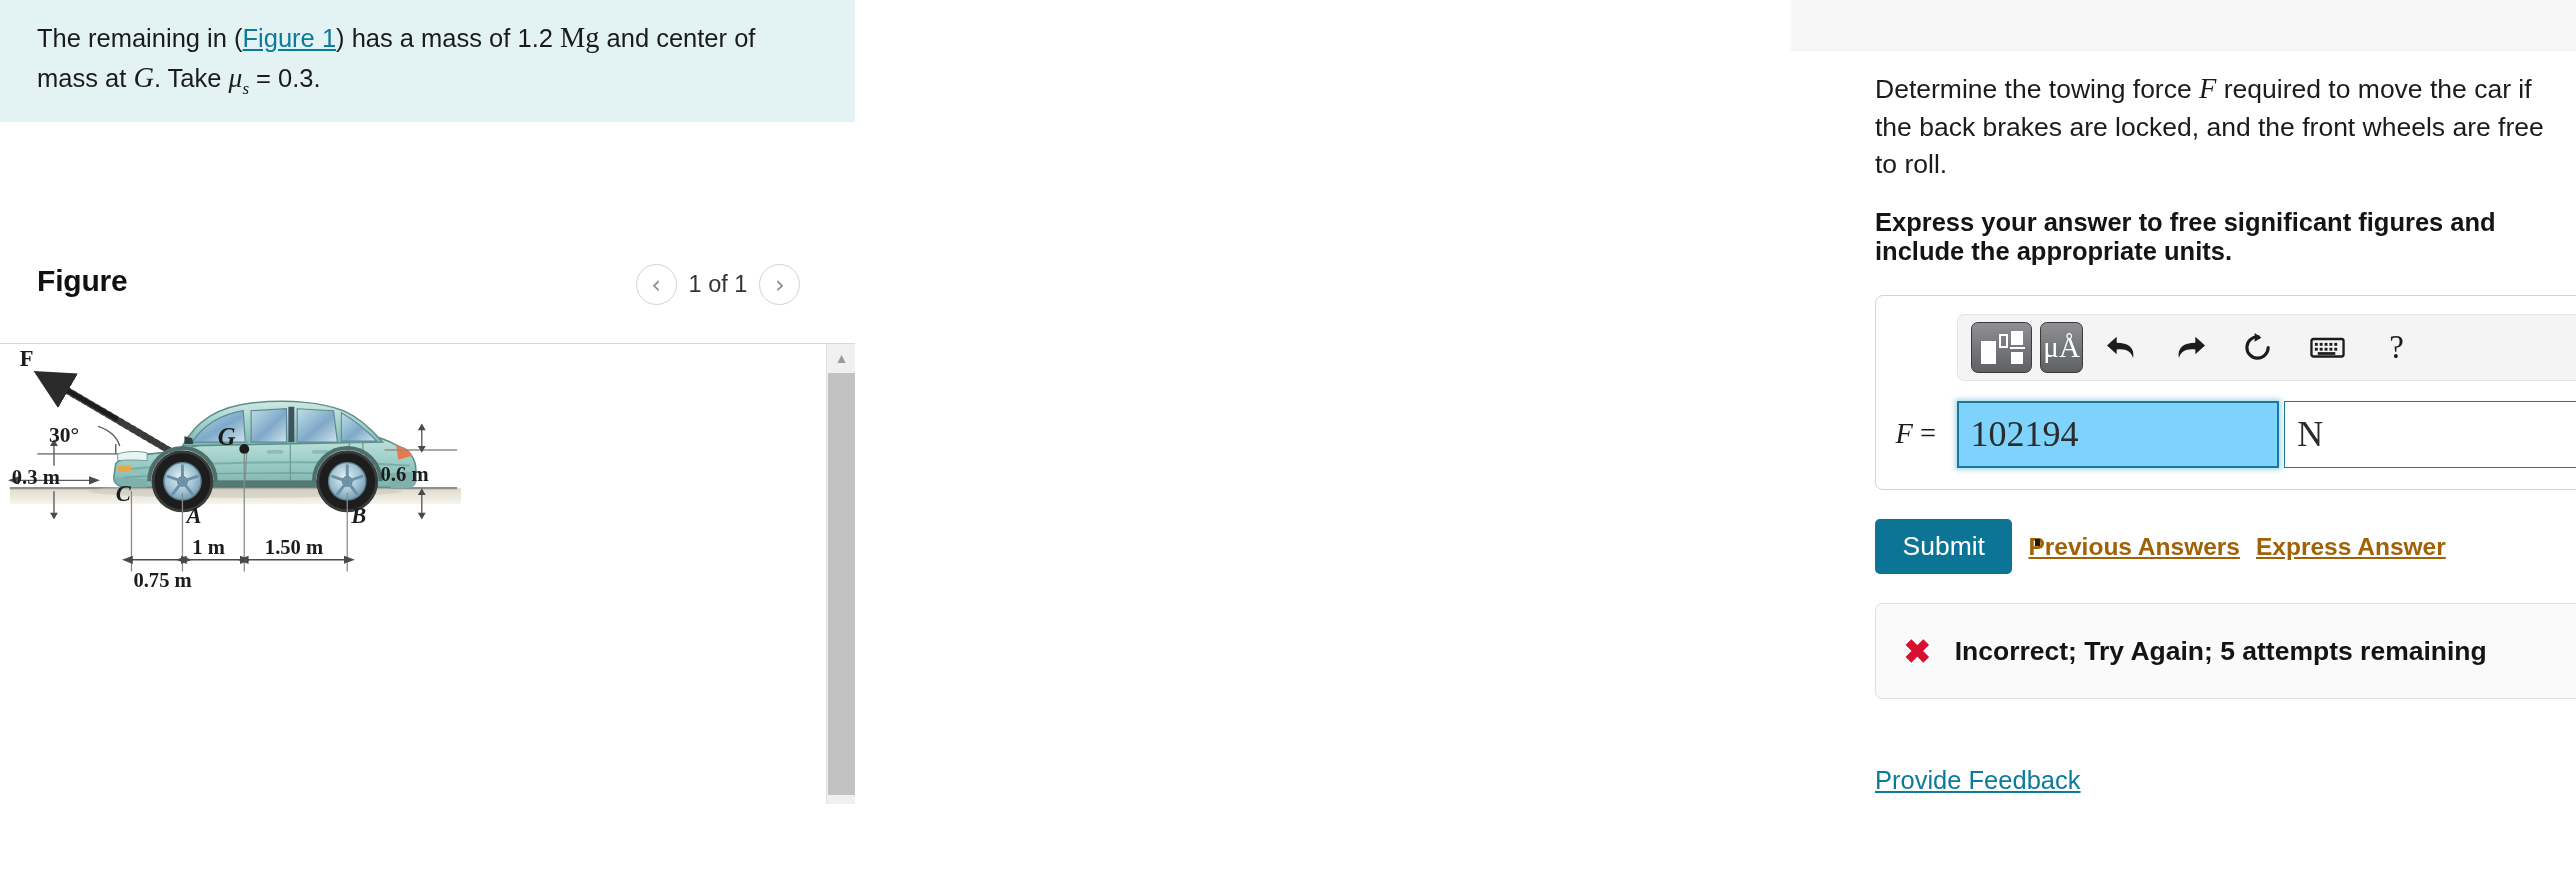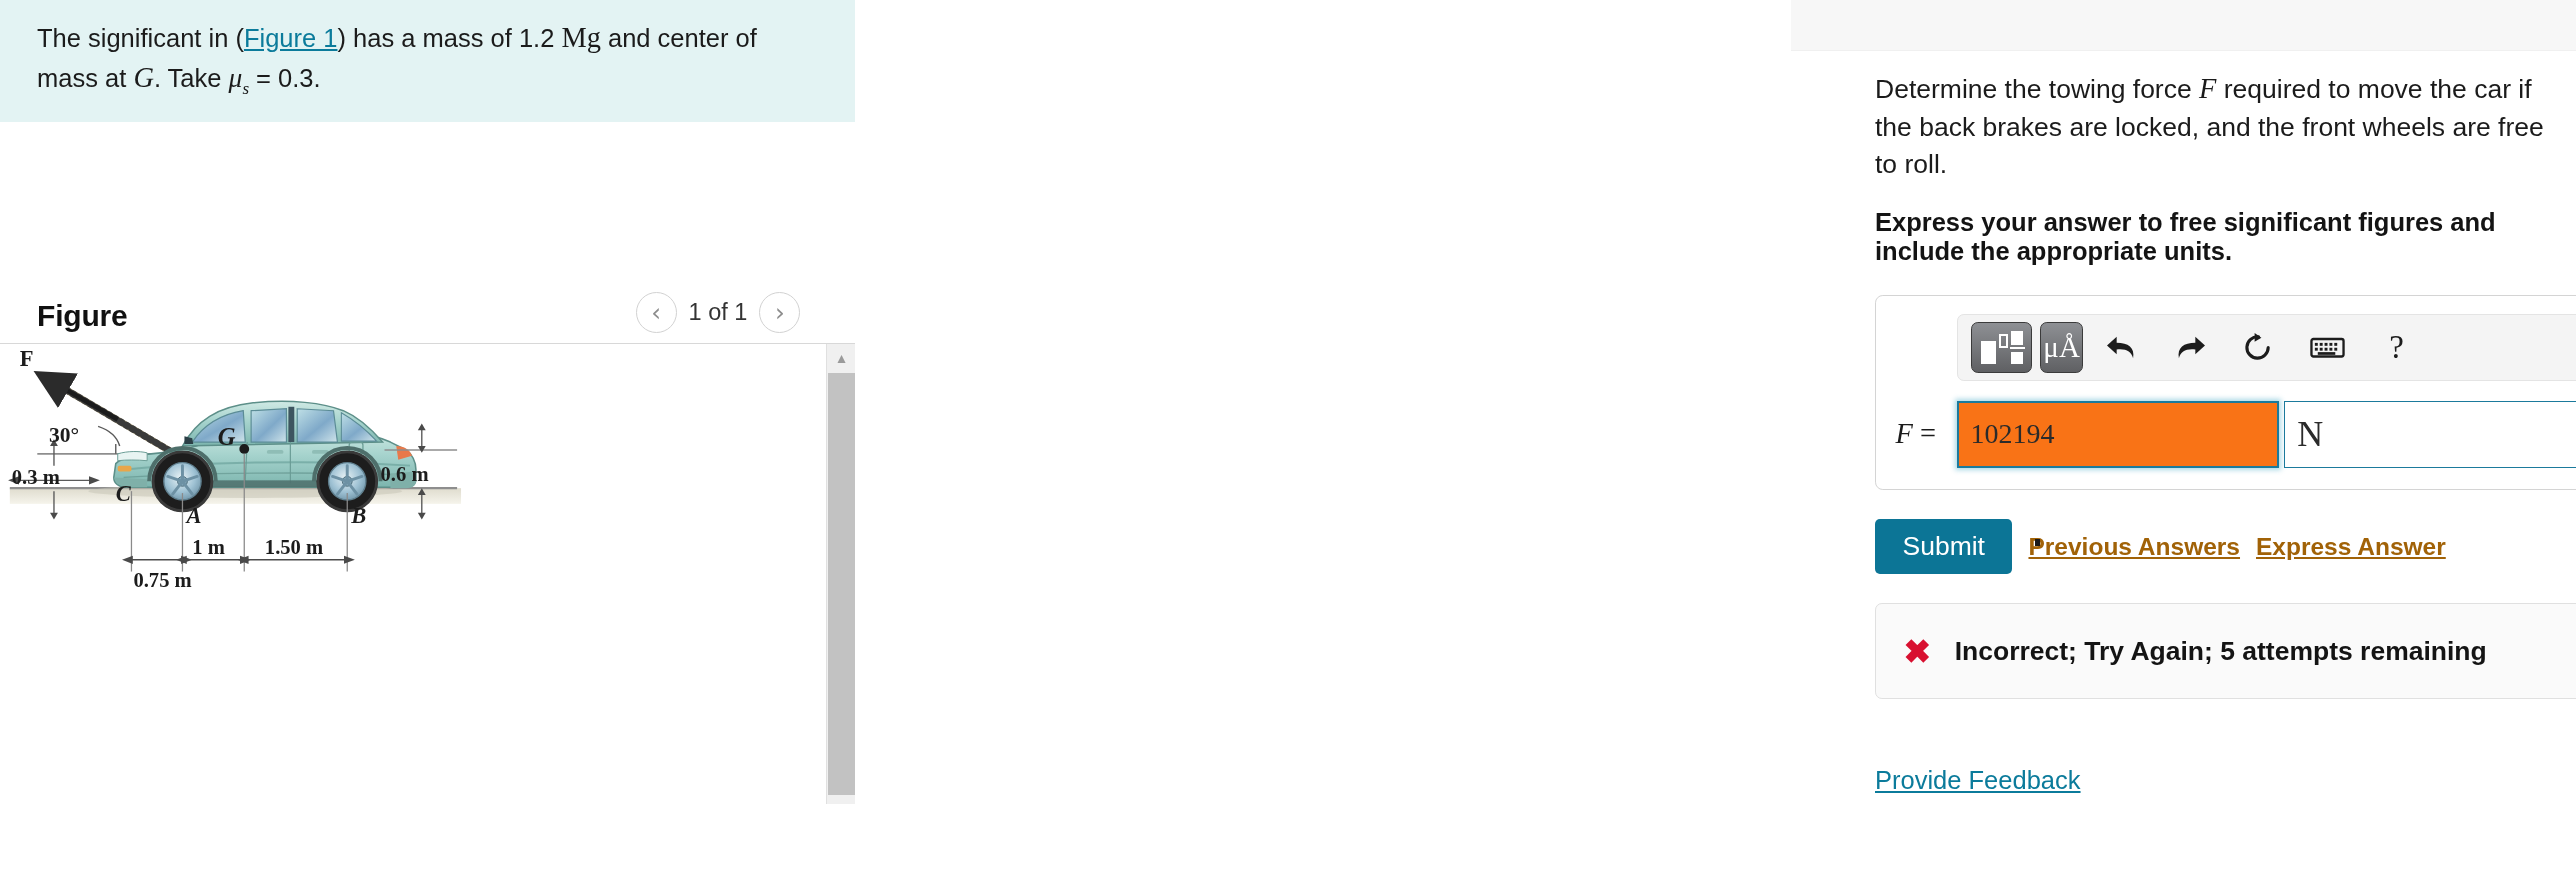--- a/index.html
+++ b/index.html
@@ -35,21 +35,21 @@
     color: #0b7b9b;
     text-decoration: underline;
     cursor: pointer;
   }
   .mserif { font-family: "Liberation Serif", serif; font-size: 28.4px; margin-top: 6px; }
   .mital { font-family: "Liberation Serif", serif; font-style: italic; font-size: 28.4px; }
   .msub { font-family: "Liberation Serif", serif; font-style: italic; font-size: 27.5px; }
   .msub sub { font-size: 0.62em; font-style: italic; }
 
   .figure-header {
-    display: flex; align-items: flex-end;
+    display: flex; align-items: flex-start;
     padding: 0 37px;
     height: 69px;
     margin-top: 142px;
   }
   .figure-title {
     font-size: 30px; font-weight: bold; color: #111;
     letter-spacing: -0.2px;
   }
   .figure-nav {
     margin-left: auto; display: flex; align-items: center; gap: 9.8px;
@@ -168,24 +168,24 @@
     display: flex; align-items: center; margin-top: 19.6px;
   }
   .f-label {
     font-family: "Liberation Serif", serif;
     font-size: 28.4px; width: 61px; color: #1b1b1b;
   }
   .f-label i { font-style: italic; }
   .ans-input {
     width: 322px; height: 67px;
     border: 2px solid #1b7a9c;
-    background: #f97316;
+    background: #7dd3fc;
     box-shadow: 0 0 4.9px 2px rgba(70,170,200,0.45);
     font-family: "Liberation Serif", serif;
-    font-size: 28px; color: #2b2b2b;
+    font-size: 36px; color: #2b2b2b;
     padding: 0 11.8px; outline: none;
   }
   .unit-input {
     width: 322px; height: 67px; margin-left: 5.9px;
     border: 1.5px solid #1b7a9c;
     background: #fff;
     font-family: "Liberation Serif", serif;
     font-size: 36px; color: #2b2b2b;
     padding: 0 11.8px; outline: none;
   }
@@ -223,21 +223,21 @@
 </style>
 </head>
 <body>
 
 <div class="page">
 
   <div class="left-panel">
 
     <div class="statement-box">
       <div class="statement-text">
-        <span>The significant in (</span><span class="mlink">Figure 1</span><span>) has a mass of 1.2 </span><span class="mserif">Mg</span><span> and center of mass at </span><span class="mital">G</span><span>. Take </span><span class="msub"><span>μ</span><sub>s</sub></span><span> = 0.3.</span>
+        <span>The remaining in (</span><span class="mlink">Figure 1</span><span>) has a mass of 1.2 </span><span class="mserif">Mg</span><span> and center of mass at </span><span class="mital">G</span><span>. Take </span><span class="msub"><span>μ</span><sub>s</sub></span><span> = 0.3.</span>
       </div>
     </div>
 
     <div class="figure-header">
       <div class="figure-title">Figure</div>
       <div class="figure-nav">
         <div class="nav-circle">‹</div>
         <div class="nav-count">1 of 1</div>
         <div class="nav-circle">›</div>
       </div>

